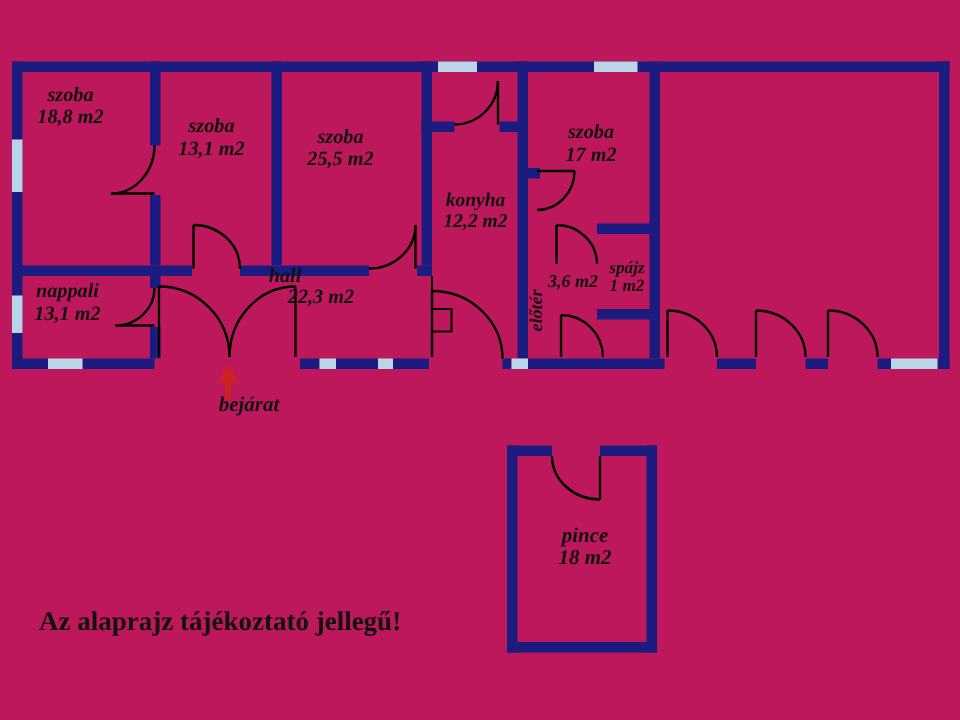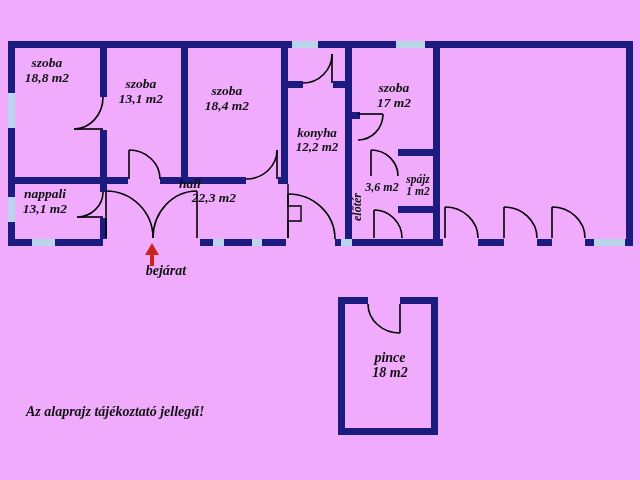--- a/index.html
+++ b/index.html
@@ -1,31 +1,31 @@
 <!DOCTYPE html>
 <html style="--wall: #1b1b80; --window: #b9d5ea; --door: #000000; --arrow: #cc2222; --text: #111111;"><head>
 <meta charset="utf-8">
 <style>
   html,body{margin:0;padding:0;background:#ffffff;}
-  #stage{position:relative;width:640px;height:480px;background:#f0abfc;overflow:hidden;
+  #stage{position:relative;width:640px;height:480px;background:#be185d;overflow:hidden;
          font-family:"Liberation Serif", serif;}
   #plan-svg{position:absolute;left:0;top:0;}
   .wallgrp rect{fill:var(--wall,#1b1b80);}
   .wingrp rect{fill:var(--window,#b9d5ea);}
   .doorgrp path,.doorgrp line,.doorgrp polyline{stroke:var(--door,#000);stroke-width:1.6;fill:none;}
   .stepgrp polyline{stroke:var(--door,#000);stroke-width:1.4;fill:none;}
   .lbl{position:absolute;font-style:italic;font-weight:700;color:var(--text,#111);
        text-align:center;line-height:1.08;font-size:13.5px;white-space:nowrap;}
   .lbl .ln{display:block;}
   .sm{font-size:12px;}
   .xs{font-size:11.5px;}
   .md{font-size:13px;text-align:center;}
   .lg{font-size:14px;}
   .rot{transform:rotate(-90deg);transform-origin:center center;}
-  .note{position:absolute;font-style:italic;font-weight:700;font-size:14px;color:#111;}
+  .note{position:absolute;font-weight:700;font-size:18px;color:#111;}
 </style>
 </head>
 <body>
 
 <div id="stage">
 
   <svg id="plan-svg" width="640" height="480" viewBox="0 0 640 480">
 
     <g class="wallgrp">
 
@@ -142,21 +142,21 @@
     <span class="ln">18,8 m2</span>
   </div>
 
   <div class="lbl" style="left:108px;top:77px;width:66px;">
     <span class="ln">szoba</span>
     <span class="ln">13,1 m2</span>
   </div>
 
   <div class="lbl" style="left:194px;top:84px;width:66px;">
     <span class="ln">szoba</span>
-    <span class="ln">18,4 m2</span>
+    <span class="ln">25,5 m2</span>
   </div>
 
 
   <div class="lbl" style="left:361px;top:81px;width:66px;">
     <span class="ln">szoba</span>
     <span class="ln">17 m2</span>
   </div>
 
   <div class="lbl md" style="left:283px;top:126px;width:68px;">
     <span class="ln">konyha</span>

